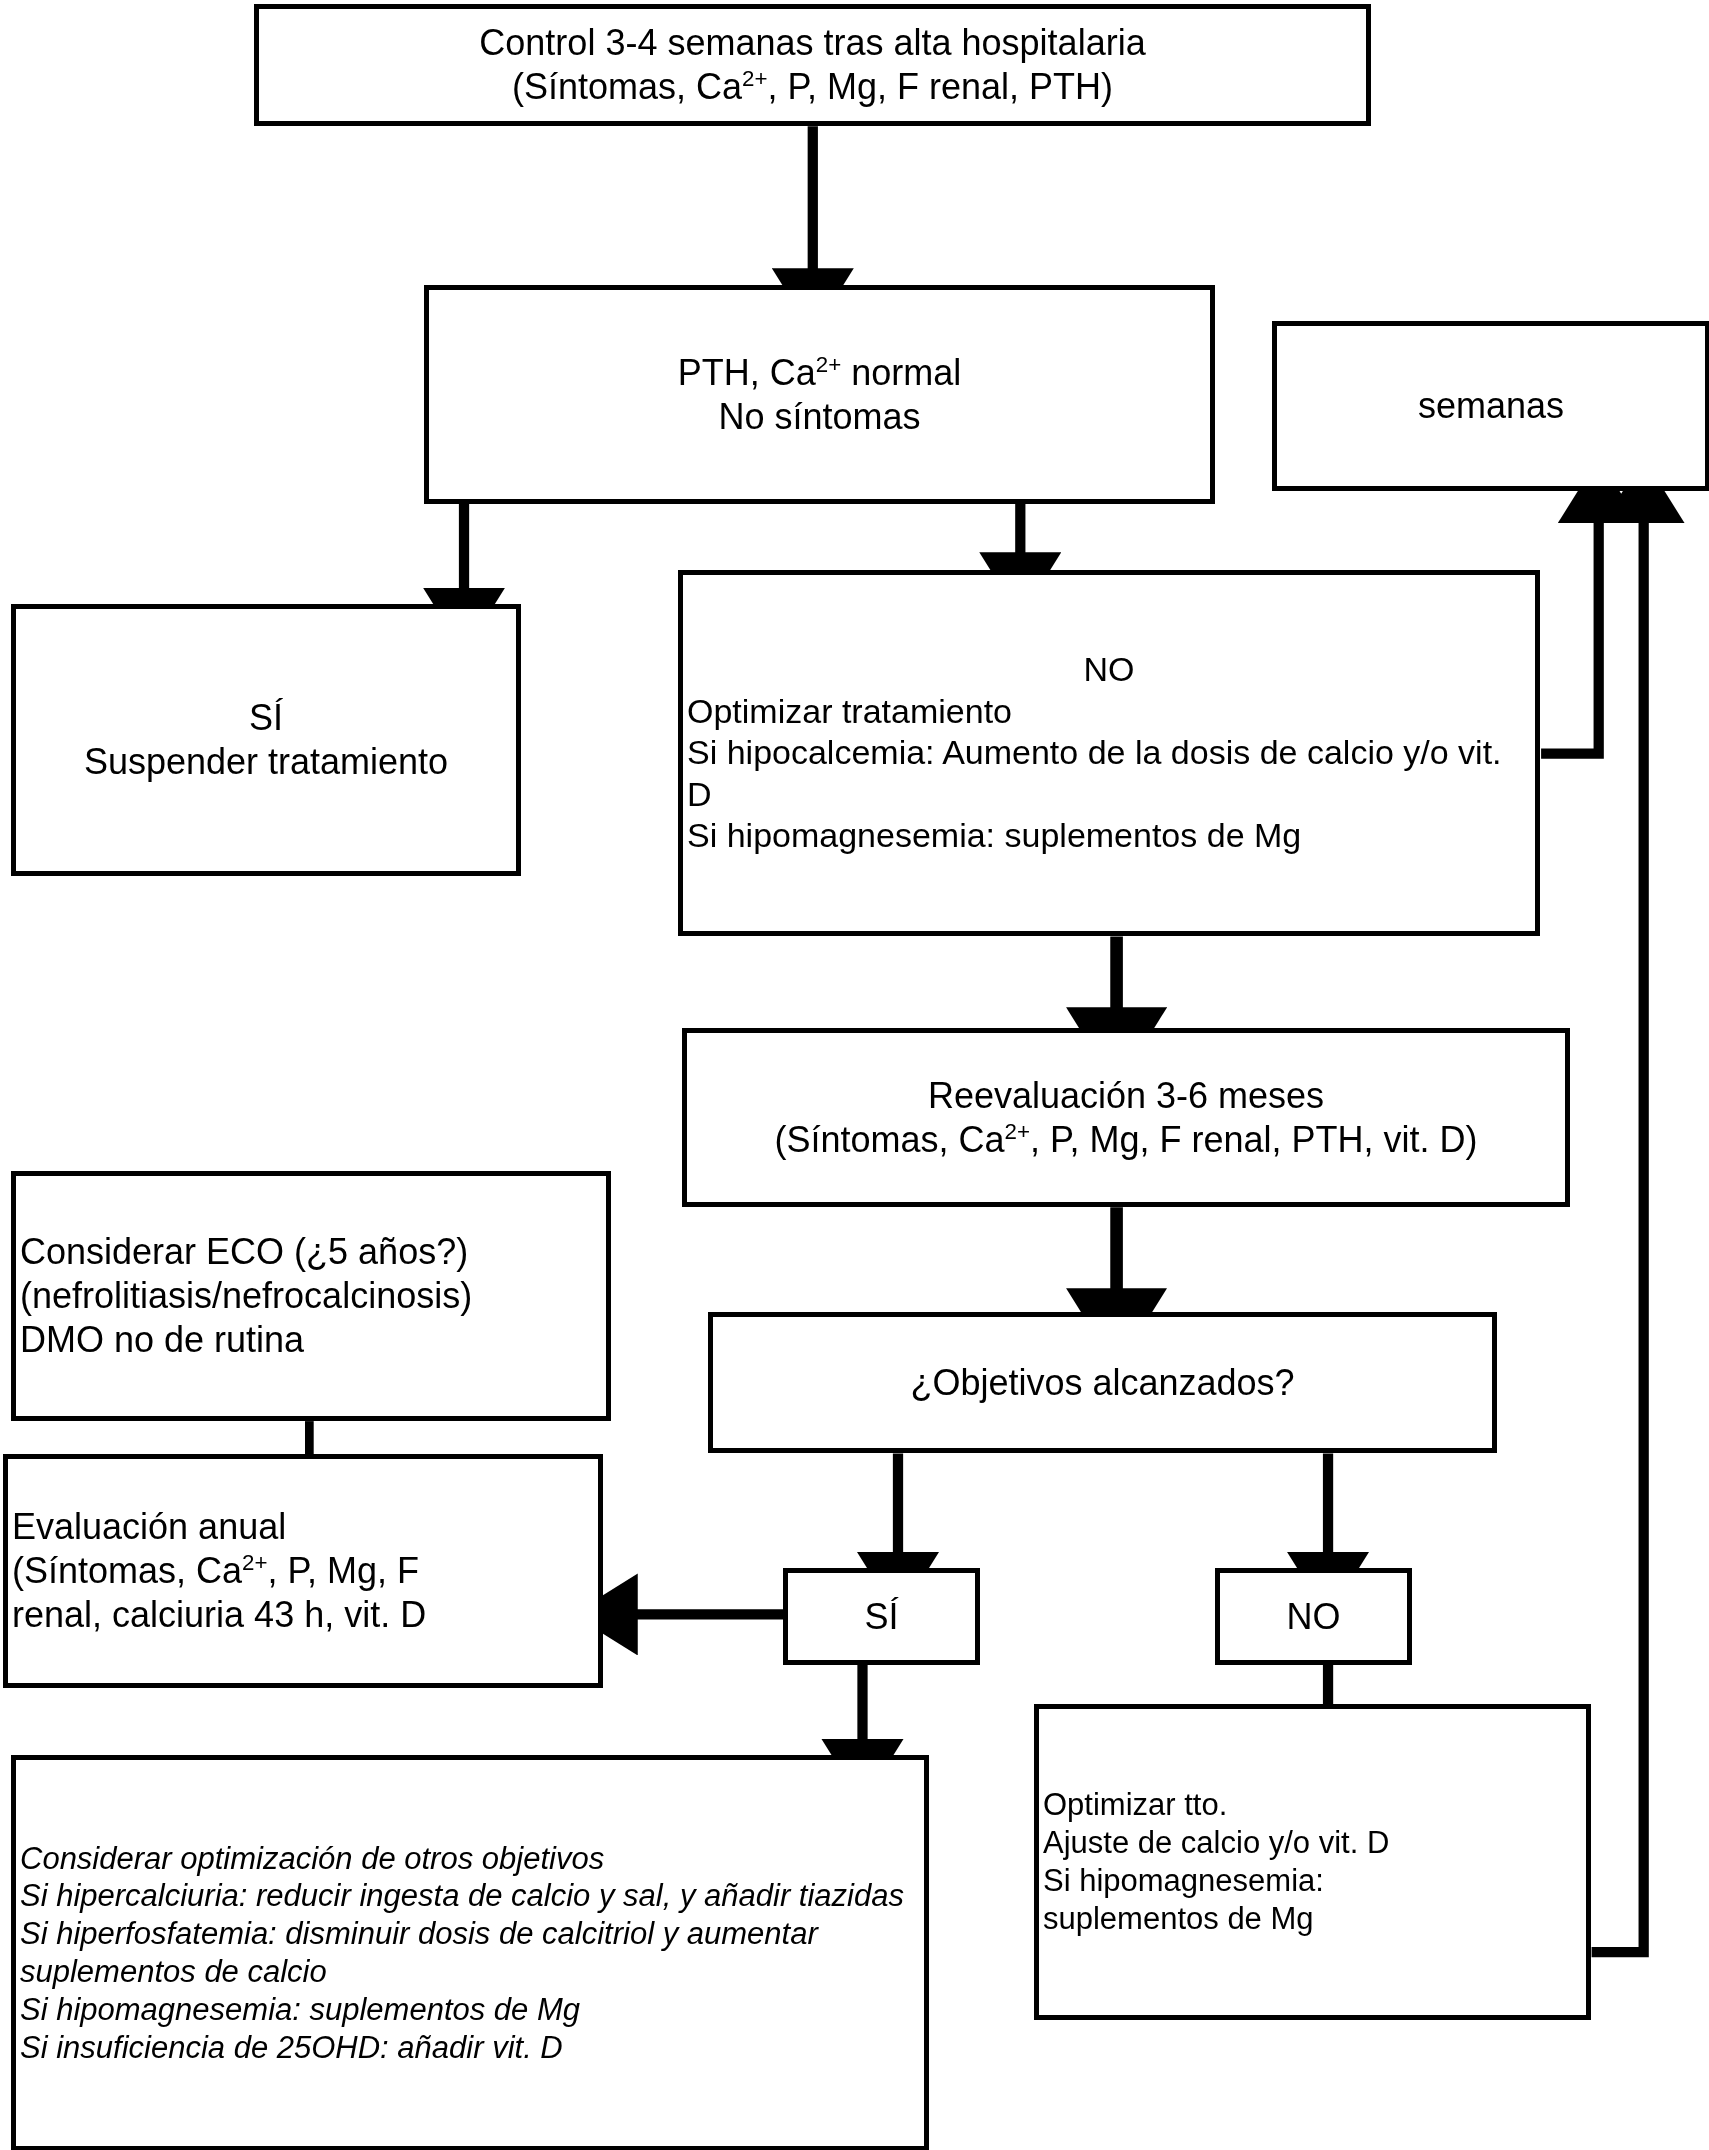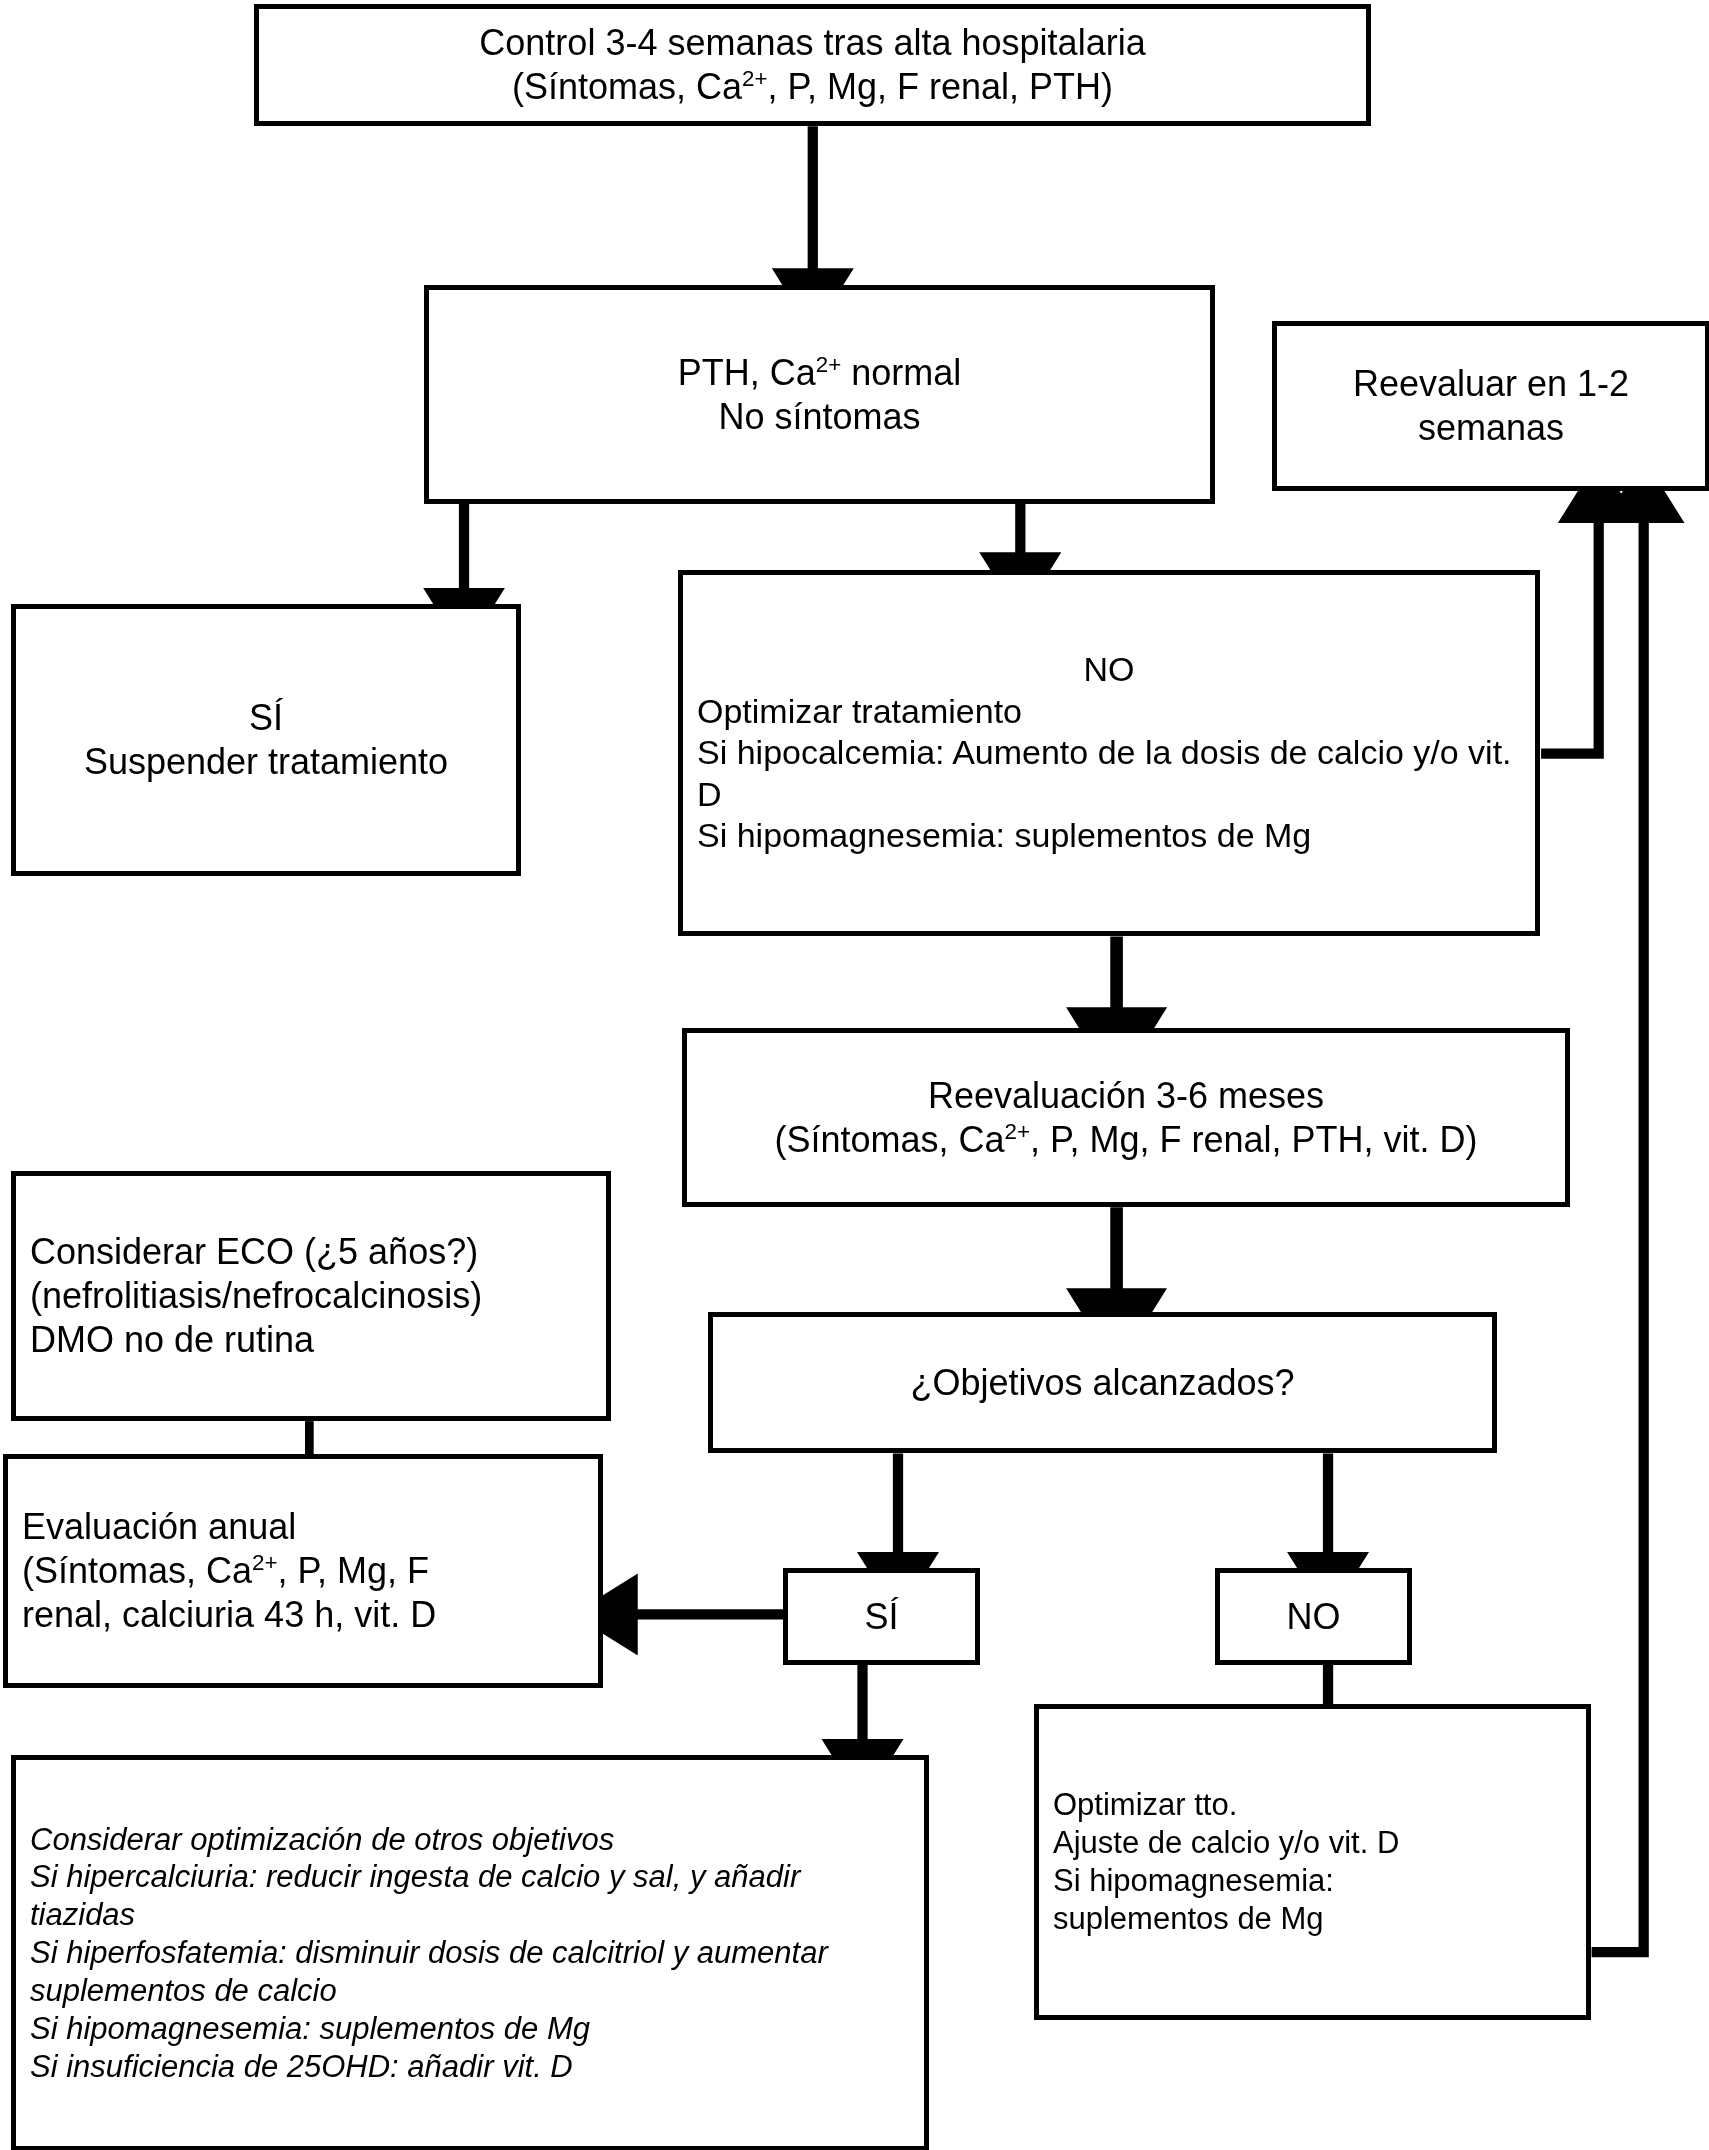--- a/index.html
+++ b/index.html
@@ -32,21 +32,21 @@
     box-sizing: border-box;
     border: 5.5px solid #000000;
     background: #ffffff;
     display: flex;
     flex-direction: column;
     justify-content: center;
     line-height: 1.22;
   }
   .node.center { align-items: center; text-align: center; }
   .node.left   { align-items: flex-start; text-align: left; }
-  .node .pad   { padding: 0 14px; width: 100%; box-sizing: border-box; }
+  .node .pad   { padding: 0 4px; width: 100%; box-sizing: border-box; }
   .ln { display: block; white-space: nowrap; }
   .ln.wrap { white-space: normal; }
   .gap { height: 0.62em; }
   sup { font-size: 0.62em; vertical-align: super; line-height: 0; }
 
   .fs-big   { font-size: 36px; }
   .fs-med   { font-size: 34px; }
   .fs-small { font-size: 31px; }
 </style>
 </head>
@@ -123,21 +123,20 @@
 
   <div class="node center fs-big" style="left:424px; top:285px; width:791px; height:219px;">
     <div class="pad">
       <span class="ln"><span>PTH, Ca</span><sup>2+</sup><span> normal</span></span>
       <span class="ln">No síntomas</span>
     </div>
   </div>
 
   <div class="node center fs-big" style="left:1272px; top:321px; width:438px; height:170px;">
     <div class="pad">
-      <span class="ln">Reevaluar en 1-2</span>
       <span class="ln">semanas</span>
     </div>
   </div>
 
   <div class="node center fs-big" style="left:11px; top:604px; width:510px; height:272px;">
     <div class="pad">
       <span class="ln">SÍ</span>
       <span class="ln">Suspender tratamiento</span>
     </div>
   </div>

